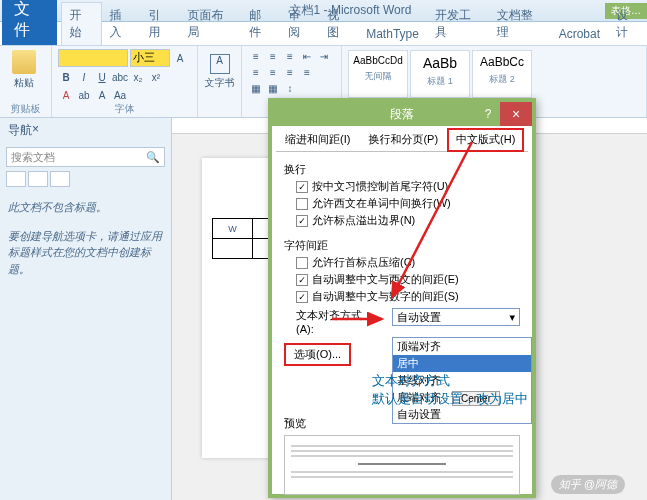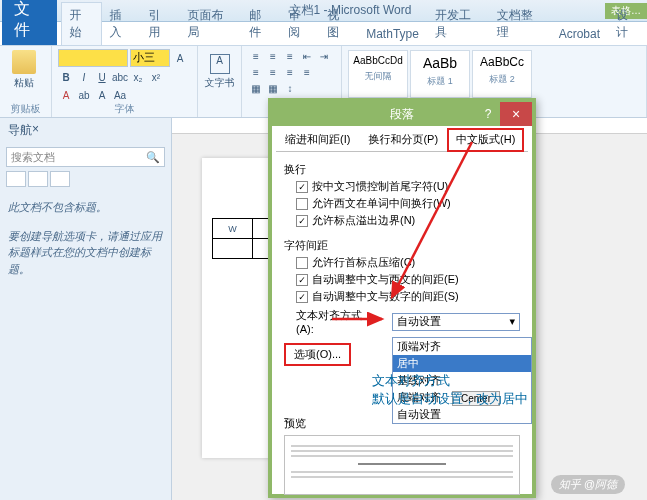--- a/index.html
+++ b/index.html
@@ -40,21 +40,21 @@
 .dlg-close { position: absolute; right: 0; top: 0; width: 32px; height: 24px; background: #c84848; color: #fff; display: flex; align-items: center; justify-content: center; font-size: 14px; }
 .dlg-help { position: absolute; right: 32px; top: 0; width: 24px; height: 24px; display: flex; align-items: center; justify-content: center; color: #fff; }
 .dlg-tabs { display: flex; border-bottom: 1px solid #c0c0c0; margin: 2px 4px 0; }
 .dlg-tab { padding: 3px 8px; font-size: 11px; border: 1px solid transparent; }
 .dlg-tab.act { border: 1px solid #c0c0c0; border-bottom: 1px solid #fff; background: #fff; margin-bottom: -1px; }
 .dlg-tab.hl { border: 2px solid #e02020; padding: 2px 7px; }
 .dlg-body { padding: 6px 12px; font-size: 11px; }
 .sect-label { margin: 4px 0 2px; }
 .chk-row { display: flex; align-items: center; margin: 2px 0 2px 12px; gap: 4px; }
 .chk { width: 12px; height: 12px; border: 1px solid #888; display: inline-flex; align-items: center; justify-content: center; font-size: 9px; }
-.align-row { display: flex; align-items: center; margin: 4px 0 2px 12px; gap: 20px; }
+.align-row { display: flex; margin: 4px 0 2px 12px; gap: 20px; }
 .combo { border: 1px solid #7a9ac8; height: 18px; width: 140px; padding: 0 4px; display: flex; align-items: center; justify-content: space-between; font-size: 11px; }
 .dropdown { position: absolute; border: 1px solid #7a9ac8; background: #fff; width: 140px; font-size: 11px; }
 .dd-item { padding: 1px 4px; }
 .dd-item.sel { background: #3a7ac8; color: #fff; }
 .center-btn { border: 1px solid #a0a0a0; padding: 1px 8px; font-size: 10px; background: #f0f0f0; position: absolute; right: 20px; }
 .opt-btn { border: 2px solid #e02020; padding: 2px 8px; font-size: 11px; display: inline-block; margin-top: 6px; }
 .anno { color: #0369a1; font-size: 13px; position: absolute; line-height: 1.4; }
 .arrow-svg { position: absolute; pointer-events: none; }
 .preview-label { margin-top: 50px; font-size: 11px; }
 .preview-box { border: 1px solid #c0c0c0; height: 60px; margin-top: 4px; padding: 6px; }

